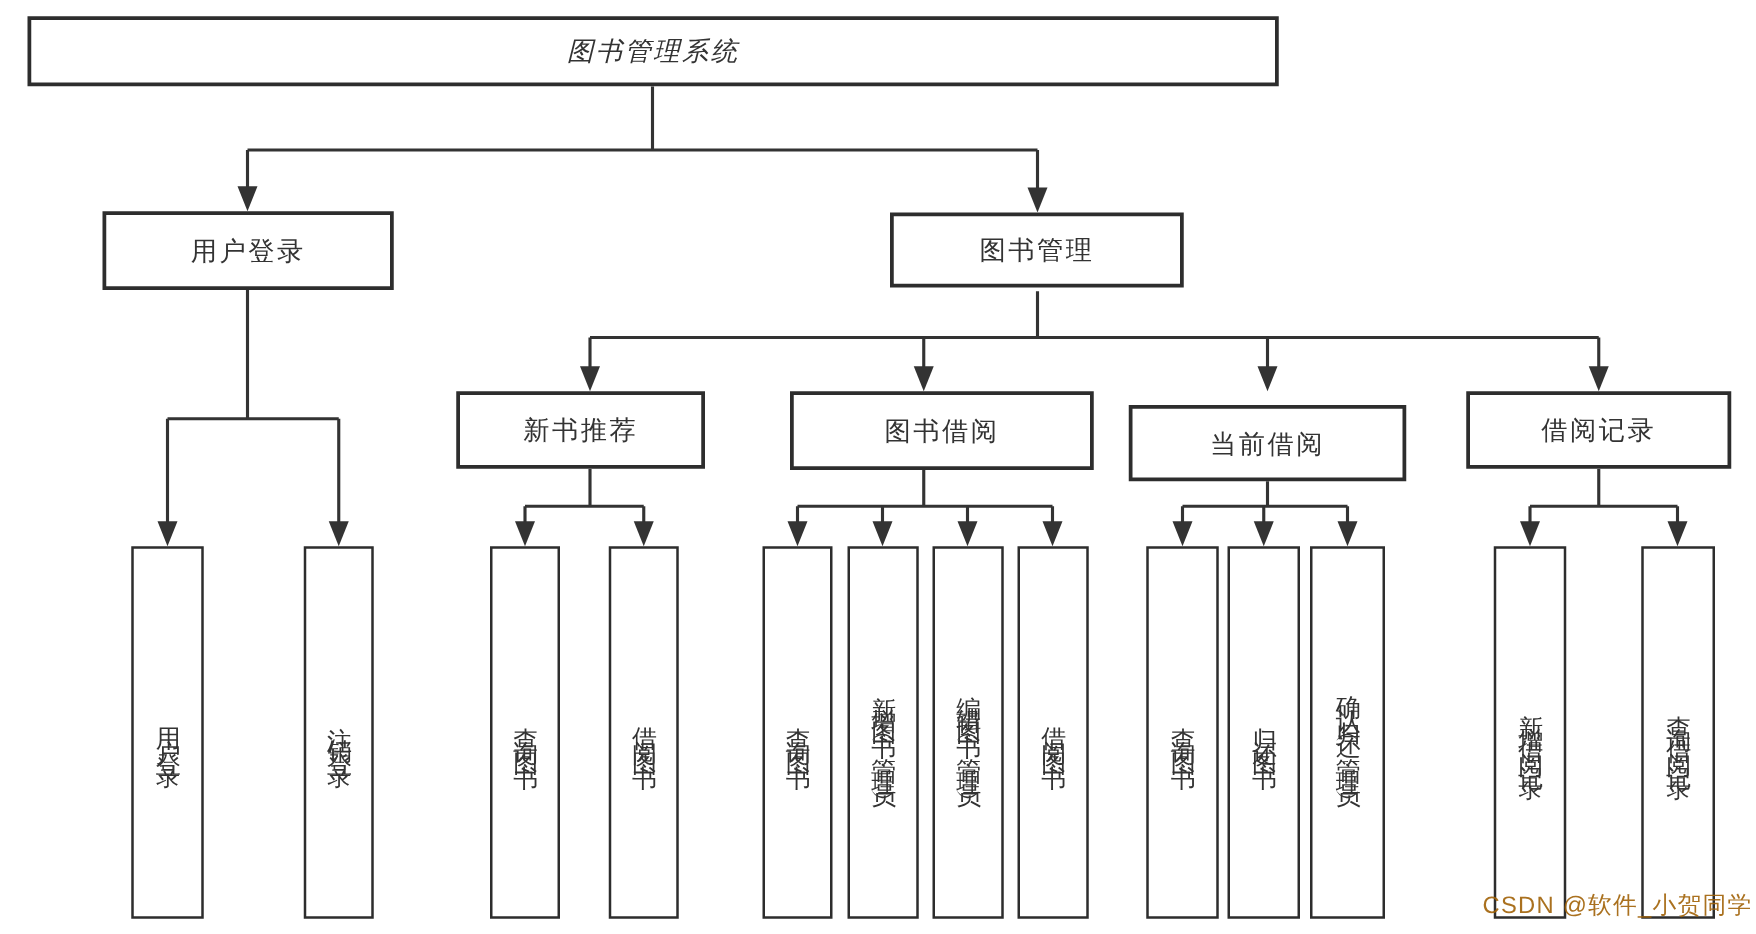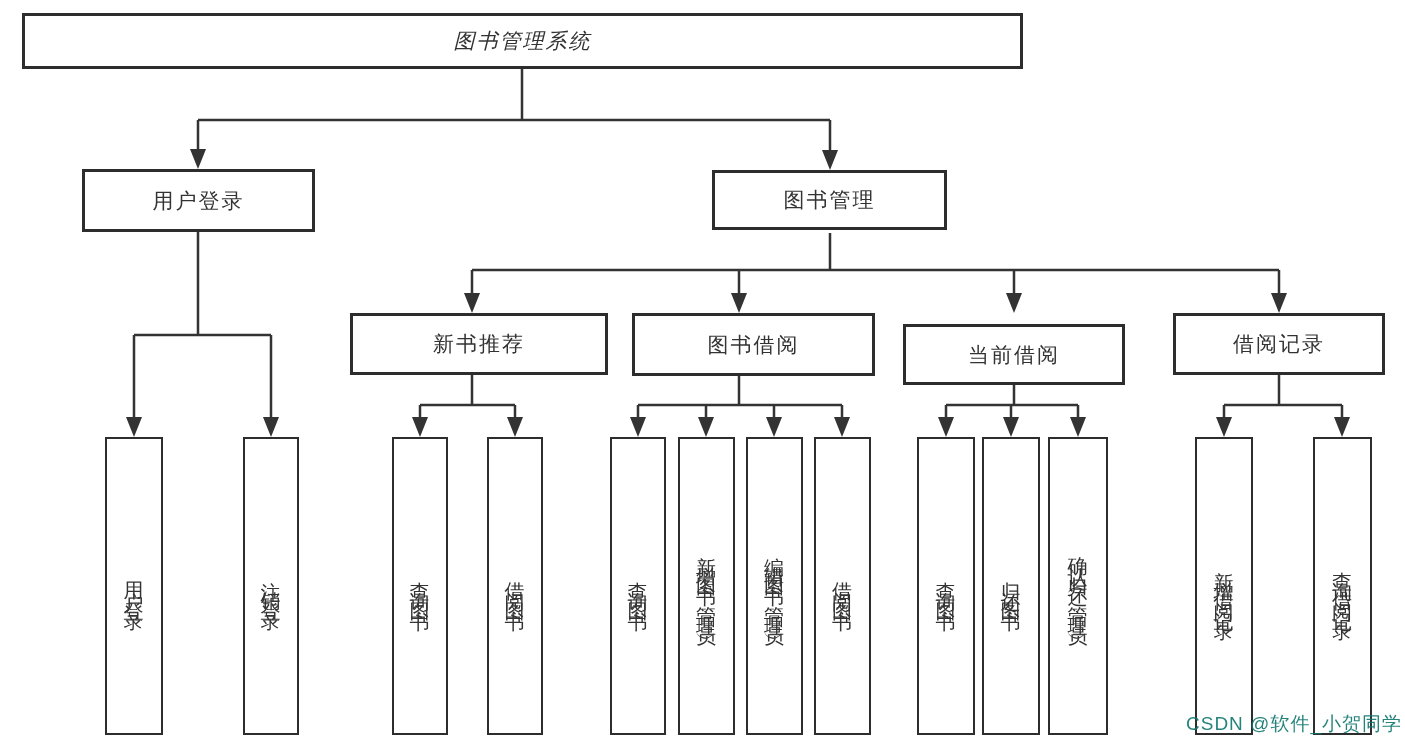--- a/index.html
+++ b/index.html
@@ -39,21 +39,21 @@
     line-height: 1;
     padding: 6px 0;
     white-space: normal;
   }
   .watermark {
     position: absolute;
     left: 1186px;
     top: 711px;
     font-size: 19px;
     letter-spacing: 1px;
-    color: #0f766e;
+    color: #a16207;
     opacity: 0.9;
     z-index: 4;
     white-space: nowrap;
   }
 </style>
 </head>
 <body>
 
 <div class="stage">
 
@@ -102,21 +102,21 @@
       <polygon points="1216,417 1232,417 1224,437"></polygon>
       <polygon points="1334,417 1350,417 1342,437"></polygon>
     </g>
   </svg>
 
   <div class="node" style="left:22px; top:13px; width:1001px; height:56px;font-style:italic;">图书管理系统</div>
 
   <div class="node" style="left:82px; top:169px; width:233px; height:63px;">用户登录</div>
   <div class="node" style="left:712px; top:170px; width:235px; height:60px;">图书管理</div>
 
-  <div class="node" style="left:350px; top:313px; width:258px; height:62px;">新书推荐</div>
+  <div class="node" style="left:365px; top:313px; width:199px; height:62px;">新书推荐</div>
   <div class="node" style="left:632px; top:313px; width:243px; height:63px;">图书借阅</div>
   <div class="node" style="left:903px; top:324px; width:222px; height:61px;text-align:right;">当前借阅</div>
   <div class="node" style="left:1173px; top:313px; width:212px; height:62px;font-family:Liberation Mono, monospace;">借阅记录</div>
 
   <div class="node vnode" style="left:105px; top:437px; width:58px; height:298px;">用户登录</div>
   <div class="node vnode" style="left:243px; top:437px; width:56px; height:298px;">注销登录</div>
 
   <div class="node vnode" style="left:392px; top:437px; width:56px; height:298px;">查询图书</div>
   <div class="node vnode" style="left:487px; top:437px; width:56px; height:298px;">借阅图书</div>
 

